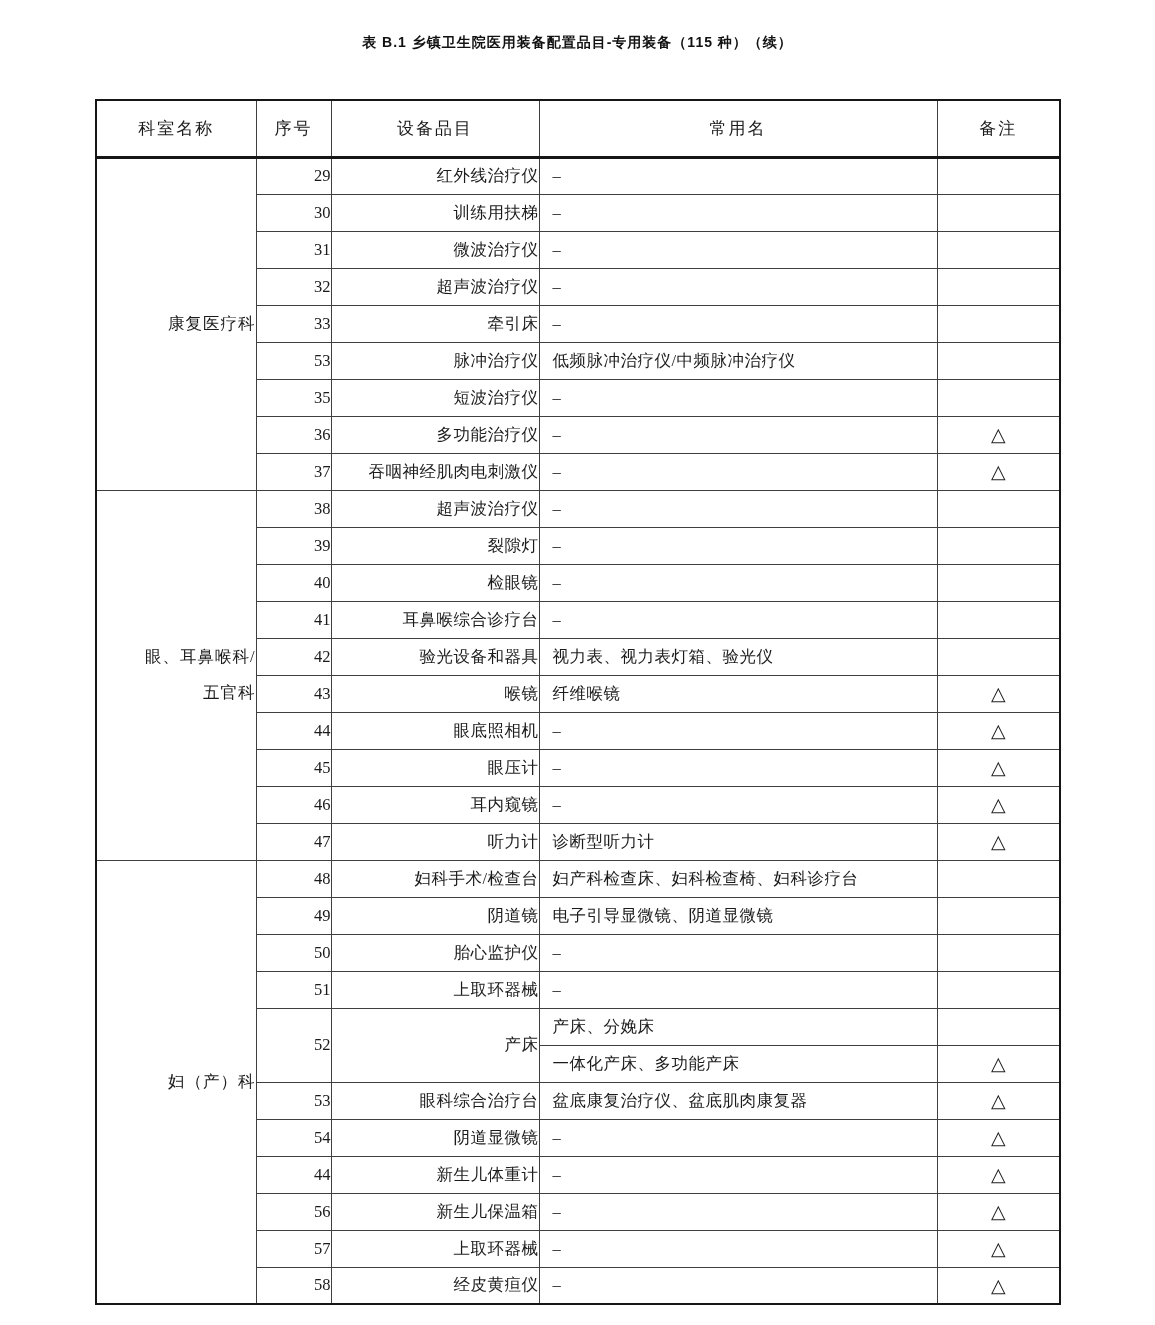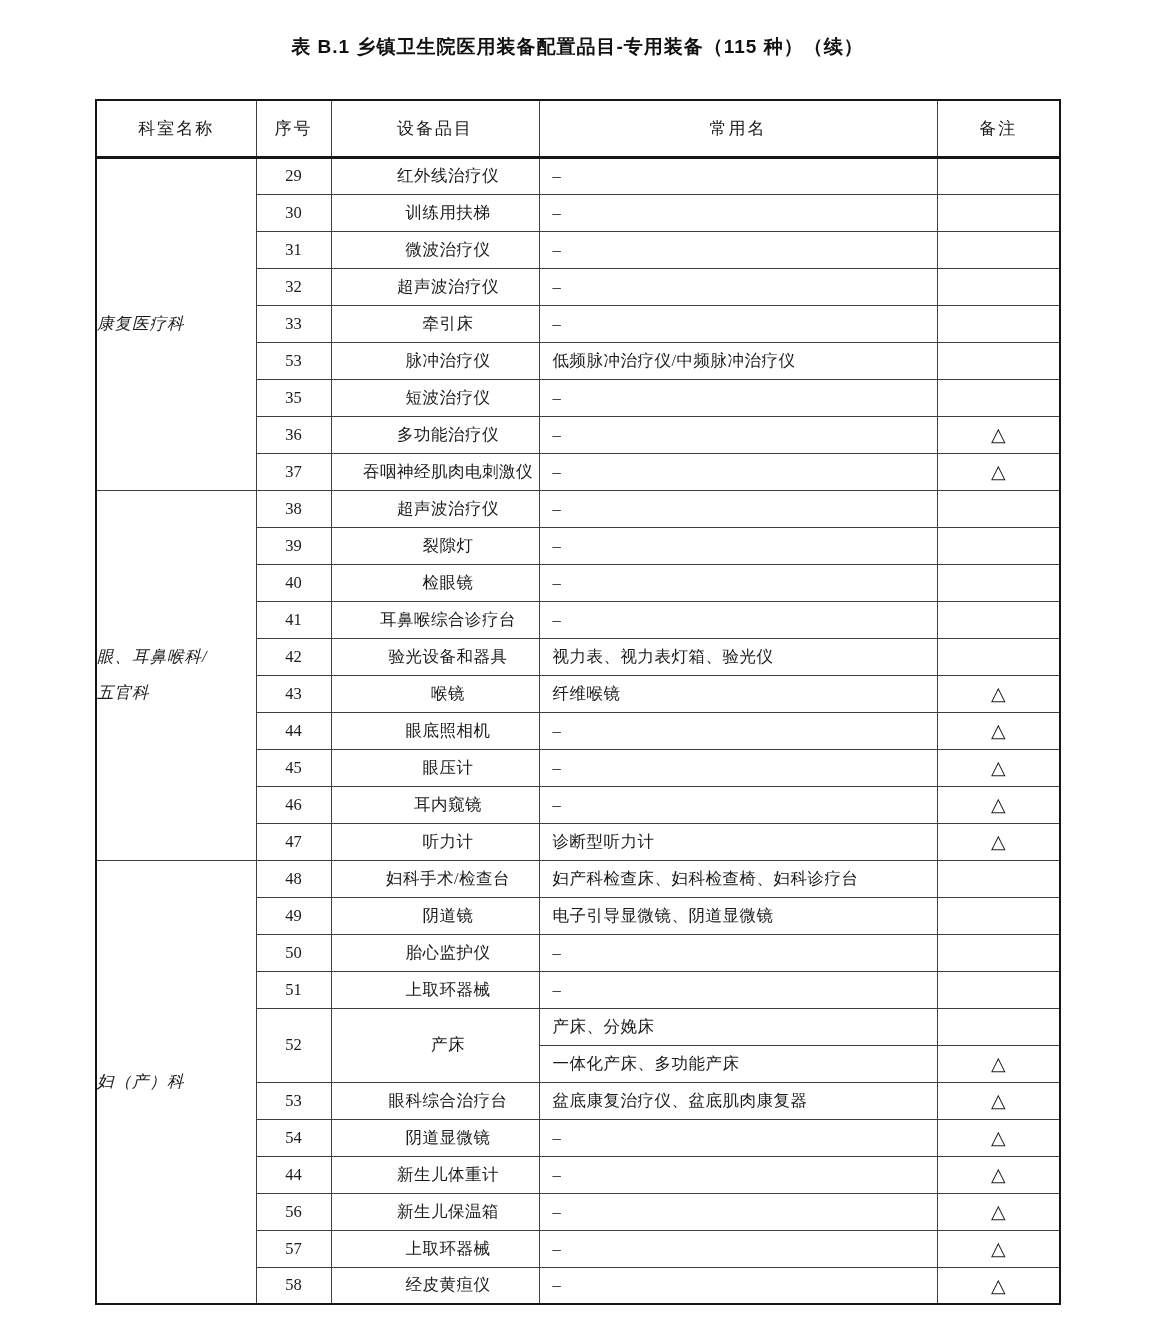--- a/index.html
+++ b/index.html
@@ -12,21 +12,21 @@
     color: #1b1b1b;
   }
   .page-title {
     position: absolute;
     top: 34px;
     left: 0;
     width: 100%;
     text-align: center;
     font-family: "Liberation Sans", sans-serif;
     font-weight: bold;
-    font-size: 19px;
+    font-size: 14px;
     letter-spacing: 1px;
     color: #111;
   }
   .table-wrap {
     position: absolute;
     left: 95px;
     top: 99px;
     width: 776px;
   }
   table {
@@ -43,28 +43,27 @@
   thead th {
     height: 57px;
     font-weight: normal;
     text-align: center;
     letter-spacing: 2px;
     border-bottom: 3px solid #161616;
     font-size: 17px;
   }
   tbody td { height: 37px; }
   .dept-cell {
-    text-align: left;
+    text-align: right;
     white-space: pre-line;
     line-height: 2.2;
     letter-spacing: 1px;
-    font-style: italic;
-  }
-  .num-cell { text-align: center; }
-  .item-cell { text-align: center; padding-left: 26px; letter-spacing: 0.5px; }
+  }
+  .num-cell { text-align: right; }
+  .item-cell { text-align: right; padding-left: 26px; letter-spacing: 0.5px; }
   .common-cell { text-align: left; padding-left: 13px; letter-spacing: 0.5px; }
   .remark-cell { text-align: center; font-size: 19px; color: #222; }
 </style>
 </head>
 <body>
 
 <div class="page-title">表 B.1 乡镇卫生院医用装备配置品目-专用装备（115 种）（续）</div>
 
 <div class="table-wrap">
   <table>

